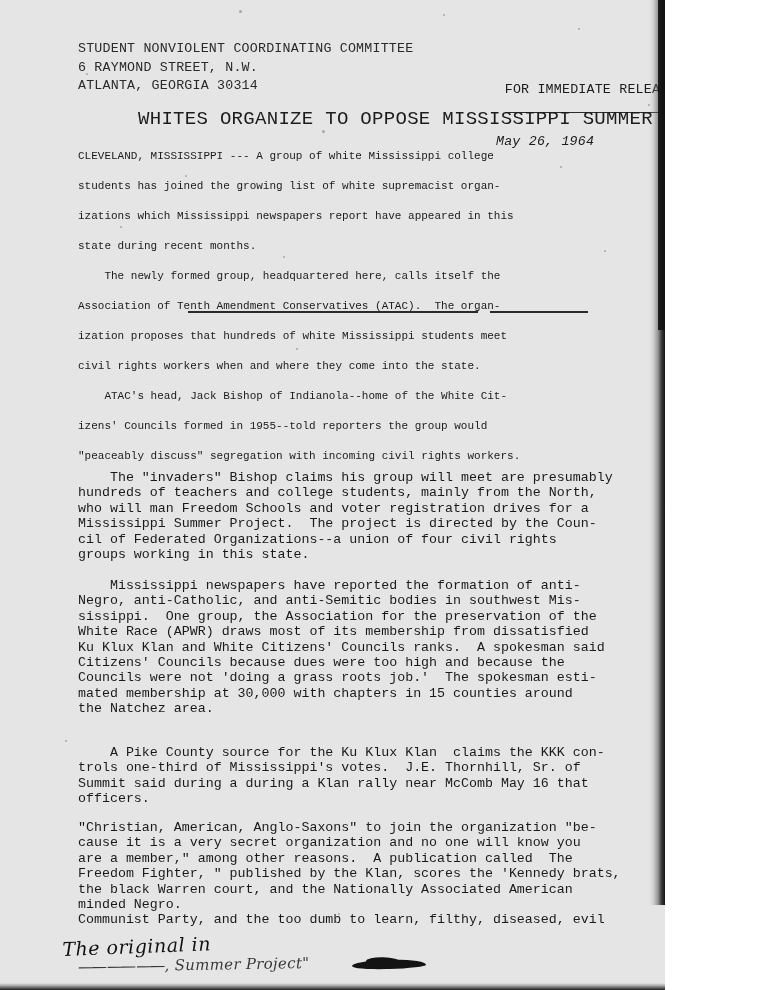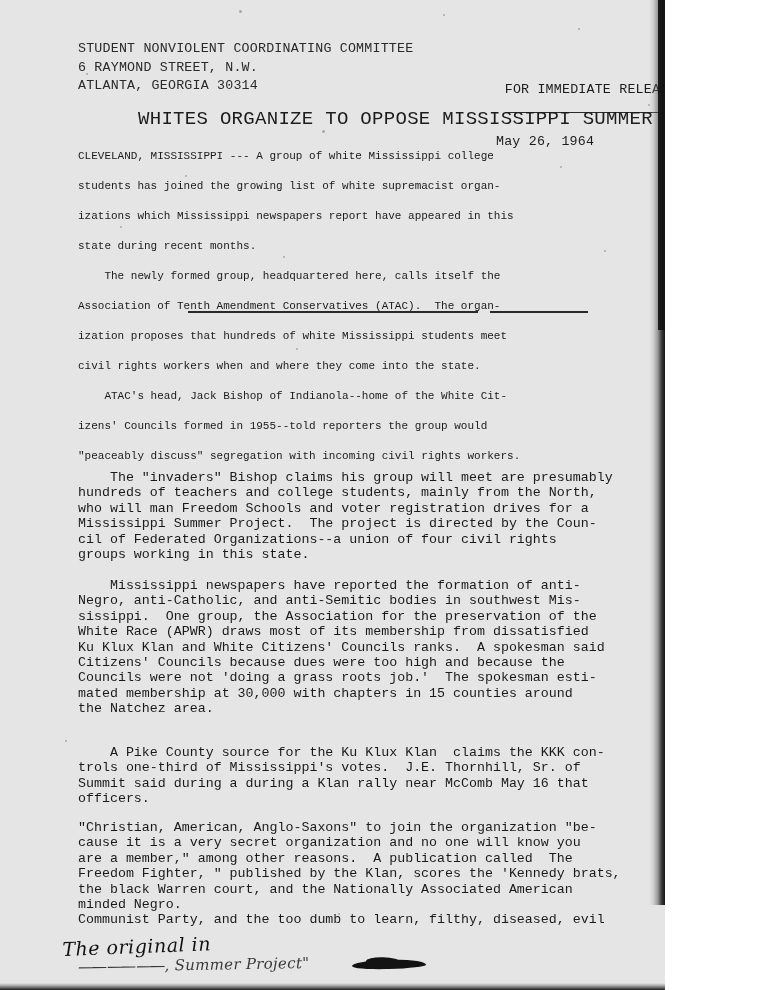--- a/index.html
+++ b/index.html
@@ -103,20 +103,21 @@
   }
   .release-line1 {
     border-bottom: 1.5px solid #2a2a2a;
     padding-bottom: 13px;
     display: inline-block;
   }
   .release-line2 {
     display: block;
     margin-top: 1px;
     padding-left: 24px;
+    font-style: italic;
   }
   .headline {
     left: 138px;
     top: 108px;
     font-size: 19px;
     font-weight: normal;
     letter-spacing: .3px;
   }
 
   

